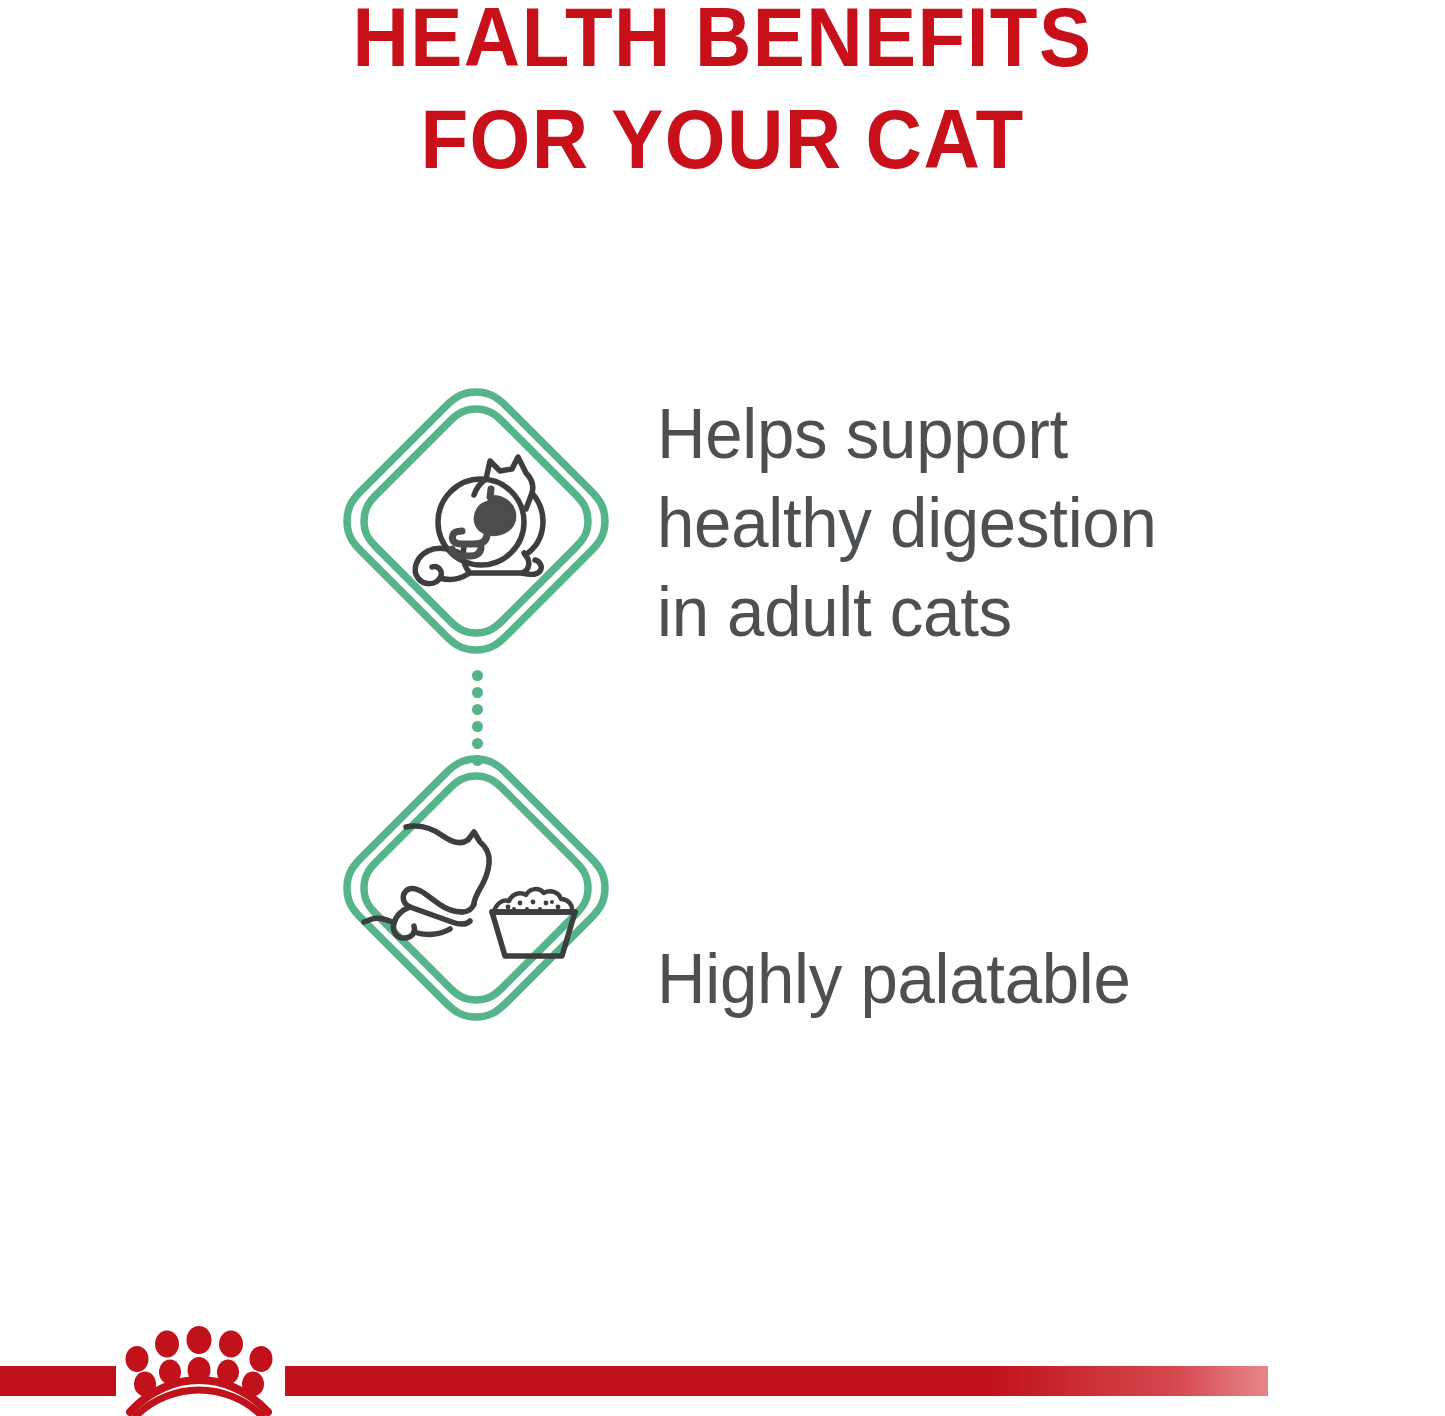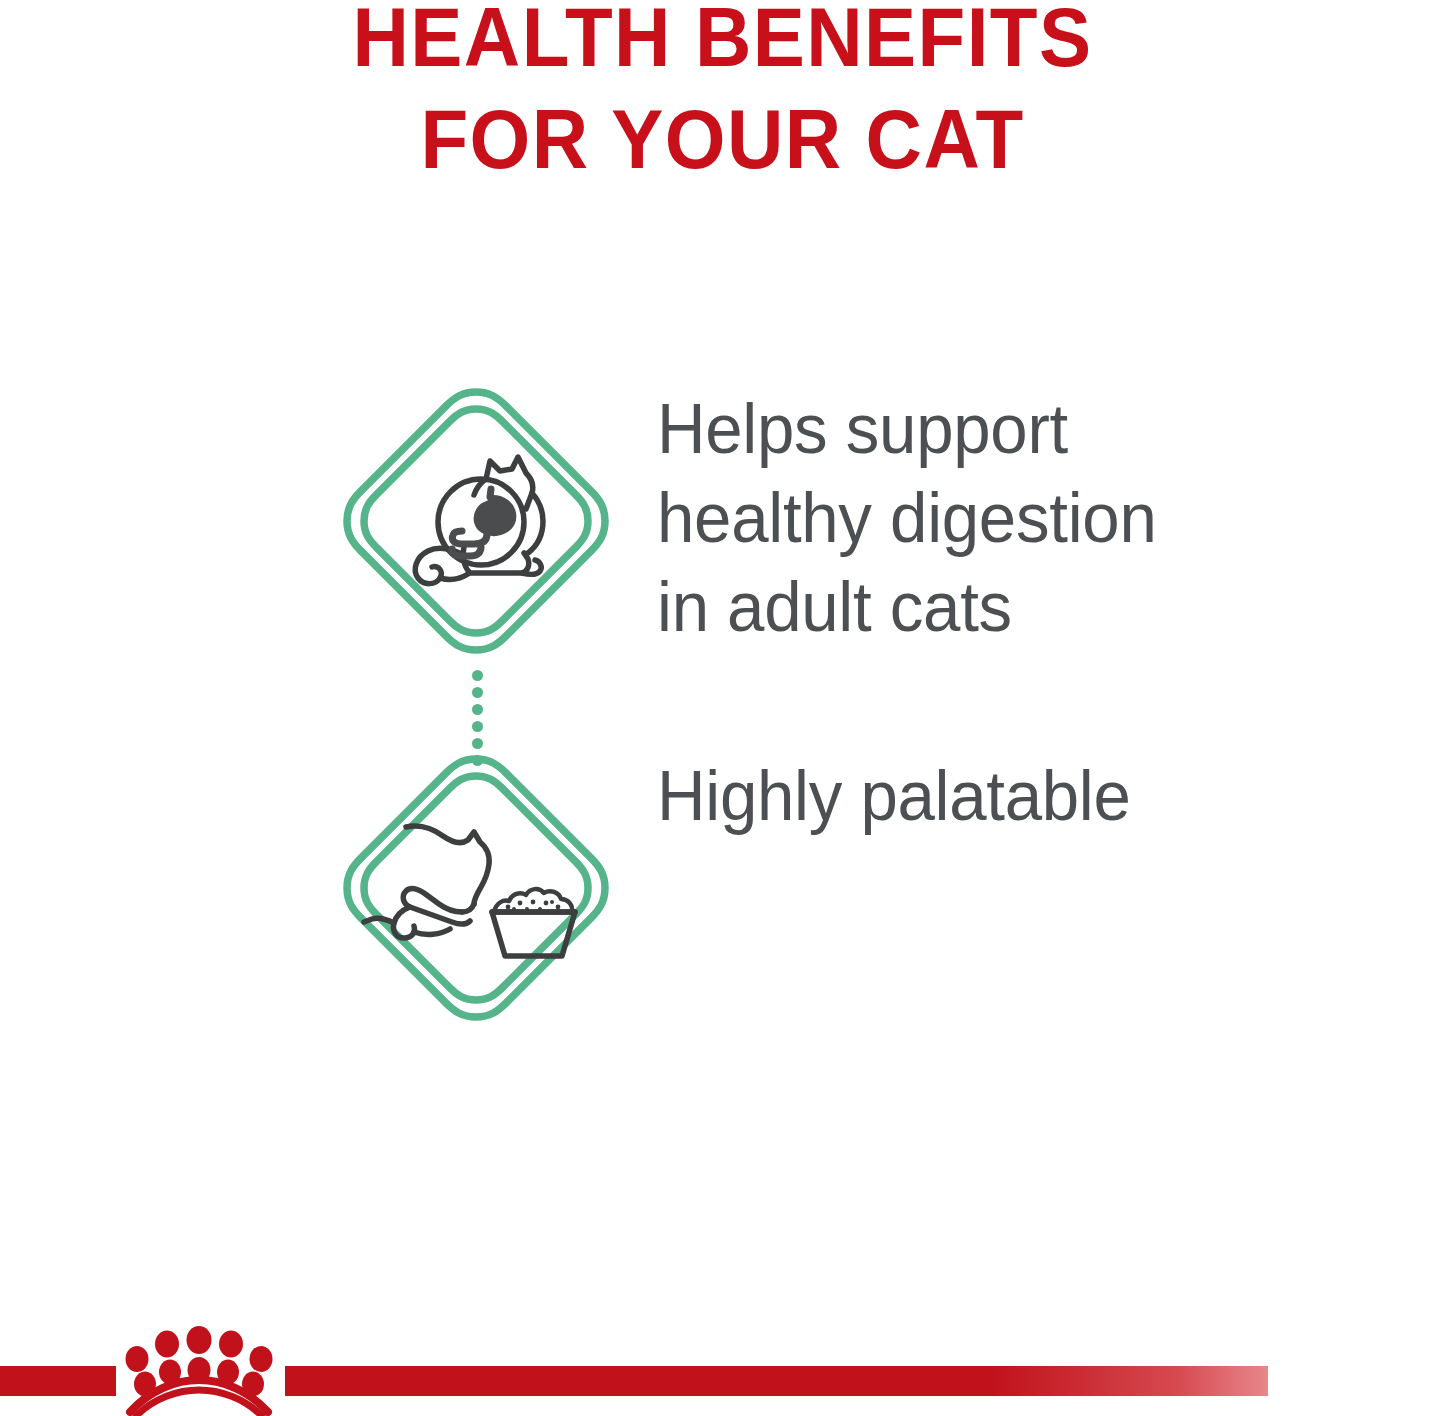--- a/index.html
+++ b/index.html
@@ -37,21 +37,21 @@
     letter-spacing: 1.5px;
     transform: scaleX(0.93);
     transform-origin: center center;
     white-space: nowrap;
   }
 
   
   .benefit-row {
     position: absolute;
     display: flex;
-    align-items: flex-start;
+    align-items: flex-end;
   }
   #row-1 { left: 340px; top: 385px; }
   #row-2 { left: 340px; top: 752px; }
 
   .icon-frame {
     position: relative;
     width: 272px;
     height: 272px;
     flex: 0 0 272px;
   }

